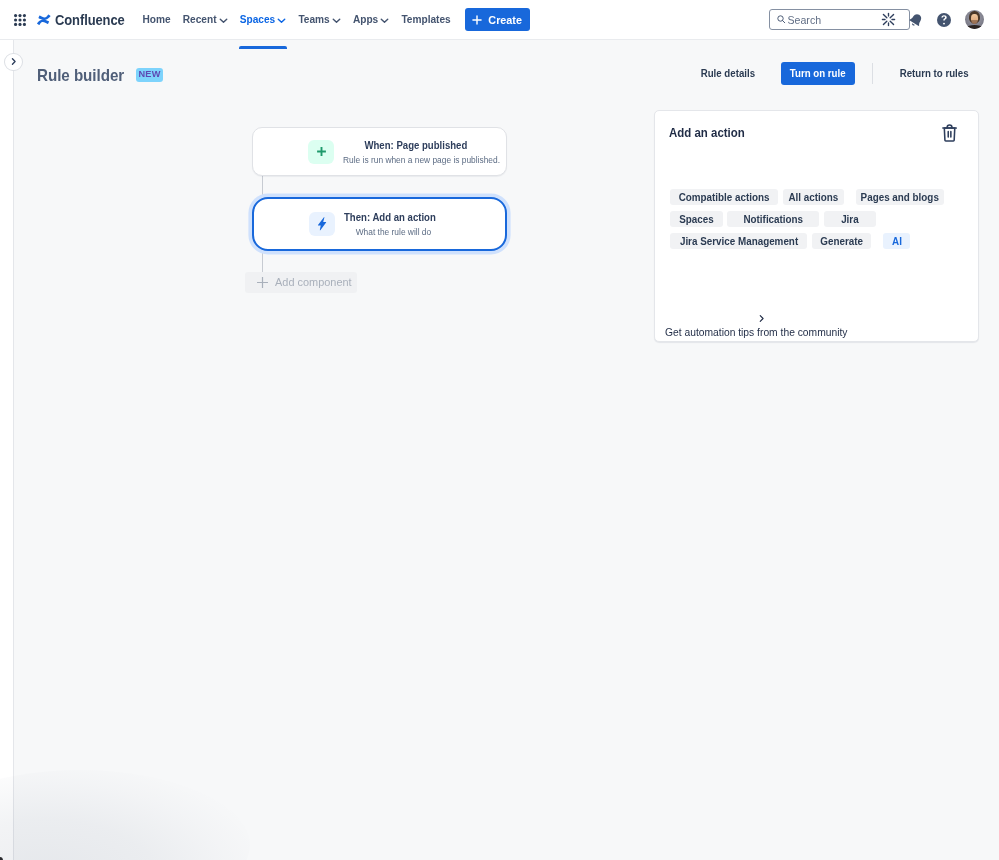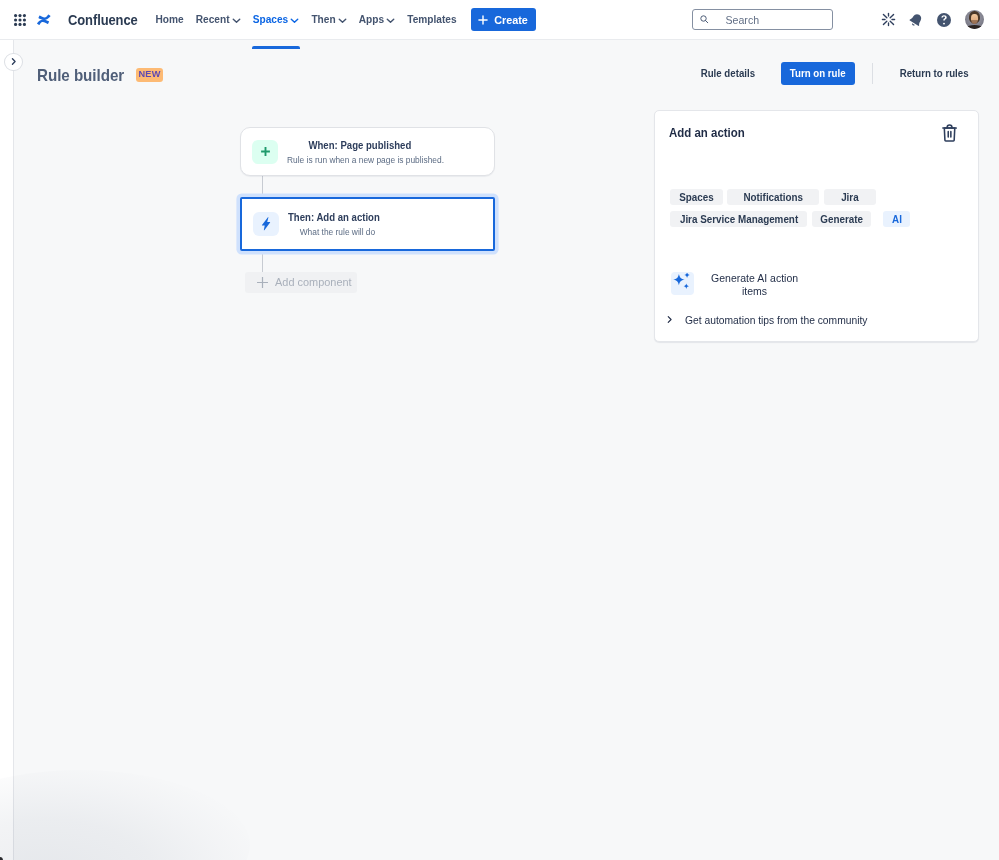--- a/index.html
+++ b/index.html
@@ -10,30 +10,30 @@
     font-family: "Liberation Sans", sans-serif;
     background: #fff; color: #172B4D;
     -webkit-font-smoothing: antialiased;
   }
   
   .topnav {
     height: 40px; background:#fff; display:flex; align-items:center;
     border-bottom: 1px solid #E9EBEE; position:relative; z-index:5;
   }
   .app-switcher { width:24px; height:24px; margin-left:8px; display:flex; align-items:center; justify-content:center; border-radius:3px;}
-  .logo { display:flex; align-items:center; gap:17px; margin-left:5px;}
+  .logo { display:flex; align-items:center; gap:4px; margin-left:5px;}
   .logo-text { font-size:14.4px; font-weight:600; color:#2B3B52; letter-spacing:-0.1px; display:inline-block; transform:scaleX(0.90); transform-origin:left center;}
   .nav-items { display:flex; align-items:center; margin-left:4.5px; height:40px;}
   .nav-item { display:flex; align-items:center; gap:2px; padding:0 6.1px; height:56px; font-size:10.15px; color:#44546F; font-weight:600; position:relative; white-space:nowrap;}
   .nav-item .caret { margin-top:1px; }
   .nav-item.active { color:#0C66E4; font-weight:600;}
   .nav-item.active::after { content:""; position:absolute; left:5.5px; right:5.5px; bottom:-1px; height:3px; background:#1868DB; border-radius:2px 2px 0 0;}
   .create-btn { margin-left:8px; background:#1868DB; color:#fff; height:23px; border-radius:3px; display:flex; align-items:center; gap:6.5px; padding:0 8px 0 7px; font-size:10.8px; font-weight:700;}
   .nav-right { margin-left:auto; display:flex; align-items:center; gap:0px; padding-right:19px;}
-  .search-box { position:absolute; left:692px; width:141px; height:21px; border:1px solid #8590A2; border-radius:3px; display:flex; align-items:center; gap:17px; padding:0 7px; font-size:10.6px; color:#626F86;}
+  .search-box { position:absolute; left:769px; width:141px; height:21px; border:1px solid #8590A2; border-radius:3px; display:flex; align-items:center; gap:2px; padding:0 7px; font-size:10.6px; color:#626F86;}
   .icon-btn { width:28px; height:28px; display:flex; align-items:center; justify-content:center;}
   .avatar { width:19px; height:19px; border-radius:50%; margin-left:7px; margin-right:-4px; overflow:hidden; position:relative;
     background: radial-gradient(circle at 50% 40%, #9FA0AC 0%, #83838F 55%, #636370 100%);
   }
   .avatar .hair { position:absolute; left:22%; top:6%; width:56%; height:62%; border-radius:50% 50% 40% 40%;
     background:#4A382A; }
   .avatar .face { position:absolute; left:30%; top:20%; width:40%; height:54%; border-radius:46% 46% 52% 52%;
     background: linear-gradient(180deg,#F0C79D 0%, #E2B187 55%, #CC9575 100%); }
   .avatar .beard { position:absolute; left:30%; top:50%; width:40%; height:26%; border-radius:14% 14% 52% 52%;
     background: rgba(88,60,38,0.45); }
@@ -41,35 +41,35 @@
     background:#2A2320; }
 
   
   .page { position:relative; height:820px; display:flex; background:#F7F8F9;}
   .leftrail { width:14px; background:#fff; border-right:1px solid #E4E6EA; position:relative; flex:none;}
   .expand-btn { position:absolute; left:4.4px; top:12.6px; width:18.8px; height:18.6px; border-radius:50%; background:#fff; border:1px solid #DCDFE4; display:flex; align-items:center; justify-content:center; z-index:3;}
   .content { flex:1; position:relative;text-align:center;}
 
   .page-head { display:flex; align-items:center; padding: 0 15px 0 24px; height:60px; position:relative;}
   .page-title { font-size:16.6px; font-weight:600; color:#505F79; letter-spacing:-0.05px; display:inline-block; transform:scaleX(0.915); transform-origin:left center; position:absolute; left:23px; top:25.5px;}
-  .new-badge { position:absolute; left:122px; top:27.8px; font-size:9.2px; font-weight:700; color:#5E49B2; letter-spacing:0.2px; background:#fdba74; border-radius:3px; padding:2.2px 2.5px 2.4px 2.5px; line-height:1;}
+  .new-badge { position:absolute; left:122px; top:27.8px; font-size:9.2px; font-weight:700; color:#5E49B2; letter-spacing:0.2px; background:#7dd3fc; border-radius:3px; padding:2.2px 2.5px 2.4px 2.5px; line-height:1;}
   .head-actions { position:absolute; right:23.5px; top:21.5px; display:flex; align-items:center; gap:12px;}
   .ha-btn { font-size:11px; font-weight:700; color:#2B3B52; height:23px; display:flex; align-items:center; justify-content:center; border-radius:3px;}
   #rd-btn { width:68.4px; }
   #rtr-btn { width:83.5px; }
   .ha-btn > span, .ha-primary > span { white-space:nowrap; display:inline-block; transform:scaleX(0.88); }
   .ha-primary { background:#1868DB; color:#fff; width:74.5px; margin-left:7px; height:23px; display:flex; align-items:center; justify-content:center; border-radius:3px; font-size:11px; font-weight:700; }
   .ha-sep { width:1px; height:21px; background:#DCDFE4; margin:0 7.5px 0 4.4px;}
 
   
   .canvas { position:absolute; left:222.4px; top:86.6px; }
-  .rule-card { position:absolute; left:4px; width:255px; background:#fff; border:1px solid #E0E2E6;
-     border-radius:10px; box-shadow:0 1px 1px rgba(9,30,66,0.06); display:flex; align-items:center; }
+  .rule-card { position:absolute; left:16px; width:255px; background:#fff; border:1px solid #E0E2E6;
+     border-radius:10px; box-shadow:0 1px 1px rgba(9,30,66,0.06); display:flex; align-items:center;padding-left:44px; }
   .rule-card.card-when { top:0; height:49px; padding-top:2px; }
-  .rule-card.card-then { top:70.5px; height:54px; border:2px solid #1868DB; border-radius:2px; box-shadow:0 0 0 3.6px #CFE1FD; }
+  .rule-card.card-then { top:70.5px; height:54px; border:2px solid #1868DB; border-radius:16px; box-shadow:0 0 0 3.6px #CFE1FD; }
   .rc-icon { width:25.8px; height:24.3px; border-radius:6px; flex:none; display:flex; align-items:center; justify-content:center; margin-left:10.9px;}
   .rc-icon.green { background:#DCFFF1; }
   .rc-icon.blue { background:#E9F2FE; }
   .rc-text { display:flex; flex-direction:column; margin-left:8.9px; }
   .rc-title { font-size:10.6px; font-weight:600; color:#2E3E5C; line-height:1; display:inline-block; transform:scaleX(0.905); transform-origin:left center; white-space:nowrap; }
   .rc-sub { font-size:8.6px; font-weight:400; color:#5C6C84; line-height:1; margin-top:5.5px; display:inline-block; transform:scaleX(0.975); transform-origin:left center; white-space:nowrap; }
   .connector { position:absolute; width:1px; background:#C7CBD2; left:26px; }
   .connector.c1 { top:49px; height:21.5px; }
   .connector.c2 { top:125.5px; height:19.5px; }
   .add-component { position:absolute; left:8.8px; top:145.2px; width:111.6px; height:20.8px; background:#F0F1F3;
@@ -91,21 +91,21 @@
   .chip-row + .chip-row { margin-top:5.9px; }
   .chip { height:16.2px; background:#F1F2F4; border-radius:3px; display:flex; align-items:center; justify-content:center;
      font-size:10px; font-weight:600; color:#2B3B52; white-space:nowrap; }
   .chip > span { display:inline-block; transform:scaleX(0.985); }
   .chip.sel { background:#E9F2FE; color:#1868DB; }
   .ai-actions { position:absolute; left:16.3px; top:161.5px; width:300px; display:flex; }
   .ai-item { display:flex; align-items:flex-start; }
   .ai-ico { width:22.4px; height:22.4px; border-radius:4px; background:#E9F2FE; flex:none; display:flex; align-items:center; justify-content:center; }
   .ai-label { font-size:11px; color:#1F2B45; margin-left:9.6px; line-height:12.5px; }
   .ai-label > span { display:inline-block; transform:scaleX(0.955); transform-origin:left center;}
-  .tips { position:absolute; left:10.5px; top:203.3px; display:flex; align-items:center; gap:11px; }
+  .tips { position:absolute; left:10.5px; top:203.3px; display:flex; align-items:center; gap:3px;flex-direction:column; }
   .tips-label { font-size:10.9px; color:#1F2B45; display:inline-block; transform:scaleX(0.945); transform-origin:left center; white-space:nowrap;}
 
   
   .bl-shadow { position:absolute; left:-90px; bottom:-60px; width:340px; height:150px; border-radius:50%;
     background: radial-gradient(ellipse at 40% 72%, rgba(9,30,66,0.075) 0%, rgba(9,30,66,0.05) 38%, rgba(9,30,66,0.02) 62%, rgba(9,30,66,0.0) 80%);
     pointer-events:none; z-index:1; }
   .bl-dot { position:absolute; left:86px; bottom:56px; width:7px; height:7px; border-radius:50%; background:#2B2B2F; }
 </style>
 </head>
 <body>
@@ -143,21 +143,21 @@
           <path d="M1.7 4.4 L6 8.4 L10.3 4.4" fill="none" stroke="currentColor" stroke-width="1.9" stroke-linecap="round" stroke-linejoin="round"></path>
         </svg>
       </div>
     <div class="nav-item active">
         <span>Spaces</span>
         <svg class="caret" width="9" height="9" viewBox="0 0 12 12">
           <path d="M1.7 4.4 L6 8.4 L10.3 4.4" fill="none" stroke="currentColor" stroke-width="1.9" stroke-linecap="round" stroke-linejoin="round"></path>
         </svg>
       </div>
     <div class="nav-item">
-        <span>Then</span>
+        <span>Teams</span>
         <svg class="caret" width="9" height="9" viewBox="0 0 12 12">
           <path d="M1.7 4.4 L6 8.4 L10.3 4.4" fill="none" stroke="currentColor" stroke-width="1.9" stroke-linecap="round" stroke-linejoin="round"></path>
         </svg>
       </div>
     <div class="nav-item">
         <span>Apps</span>
         <svg class="caret" width="9" height="9" viewBox="0 0 12 12">
           <path d="M1.7 4.4 L6 8.4 L10.3 4.4" fill="none" stroke="currentColor" stroke-width="1.9" stroke-linecap="round" stroke-linejoin="round"></path>
         </svg>
       </div>
@@ -285,20 +285,31 @@
           <g fill="none" stroke="#2E3E5C" stroke-width="1.55" stroke-linecap="round" stroke-linejoin="round">
             <path d="M5.1 4.05 v-0.7 a2.4 2.4 0 0 1 4.8 0 v0.7"></path>
             <path d="M0.85 4.05 H14.15"></path>
             <path d="M2.3 4.05 h10.4 l-0.6 12.15 a0.8 0.8 0 0 1 -0.8 0.75 H3.7 a0.8 0.8 0 0 1 -0.8 -0.75 Z"></path>
             <path d="M6.2 7.6 v5.3 M8.8 7.6 v5.3"></path>
           </g>
         </svg>
       </div>
       <div class="chips">
         <div class="chip-row">
+          <div class="chip" style="width:107.5px">
+              <span>Compatible actions</span>
+            </div>
+          <div class="chip" style="width:61.2px;margin-left:5.3px">
+              <span>All actions</span>
+            </div>
+          <div class="chip" style="width:87.4px;margin-left:12.1px">
+              <span>Pages and blogs</span>
+            </div>
+        </div>
+        <div class="chip-row">
           <div class="chip" style="width:52.3px">
               <span>Spaces</span>
             </div>
           <div class="chip" style="width:92px;margin-left:4.4px">
               <span>Notifications</span>
             </div>
           <div class="chip" style="width:52px;margin-left:5px">
               <span>Jira</span>
             </div>
         </div>
@@ -308,30 +319,20 @@
             </div>
           <div class="chip" style="width:59.3px;margin-left:4.4px">
               <span>Generate</span>
             </div>
           <div class="chip sel" style="width:27.1px;margin-left:11.9px">
               <span>AI</span>
             </div>
         </div>
       </div>
       <div class="ai-actions">
-        <div class="ai-item" style="width:140px; max-width:140px">
-          <div class="ai-ico">
-            <svg width="20" height="20" viewBox="1.7 3.0 13 13">
-              <path fill="#1868DB" d="M6.2 3.6 C6.75 6.0 7.5 6.75 9.9 7.3 C7.5 7.85 6.75 8.6 6.2 11.0 C5.65 8.6 4.9 7.85 2.5 7.3 C4.9 6.75 5.65 6.0 6.2 3.6 Z"></path>
-              <path fill="#1868DB" d="M11.5 2.4 C11.78 3.62 12.18 4.02 13.4 4.3 C12.18 4.58 11.78 4.98 11.5 6.2 C11.22 4.98 10.82 4.58 9.6 4.3 C10.82 4.02 11.22 3.62 11.5 2.4 Z"></path>
-              <path fill="#1868DB" d="M11.0 9.85 C11.26 10.97 11.63 11.34 12.75 11.6 C11.63 11.86 11.26 12.23 11.0 13.35 C10.74 12.23 10.37 11.86 9.25 11.6 C10.37 11.34 10.74 10.97 11.0 9.85 Z"></path>
-            </svg>
-          </div>
-          <div class="ai-label"><span>Generate AI action items</span></div>
-        </div>
       </div>
       <div class="tips">
         <svg width="9" height="9" viewBox="0 0 12 12">
             <path d="M4.3 2.2 L8.1 6 L4.3 9.8" fill="none" stroke="#1F2B45" stroke-width="1.5" stroke-linecap="round" stroke-linejoin="round"></path>
           </svg>
         <span class="tips-label">Get automation tips from the community</span>
       </div>
     </div>
   </div>
 </div>

